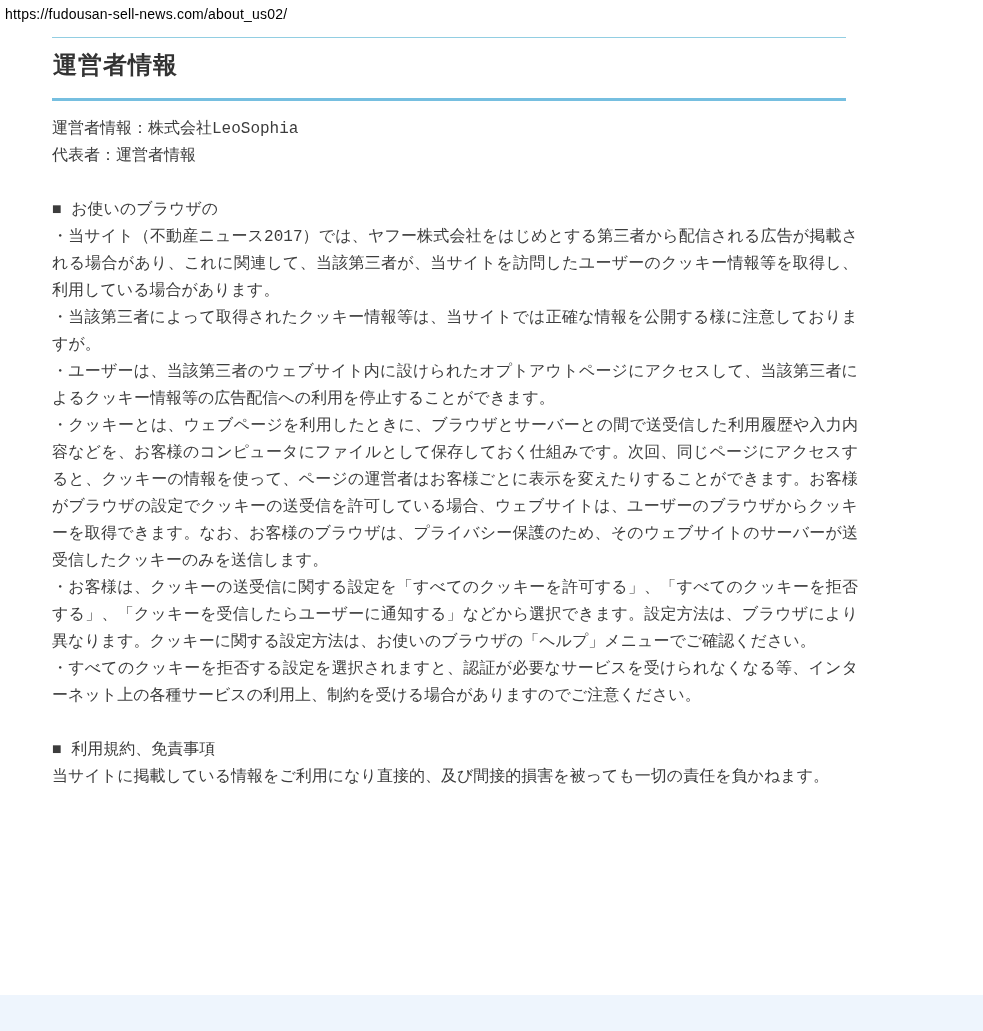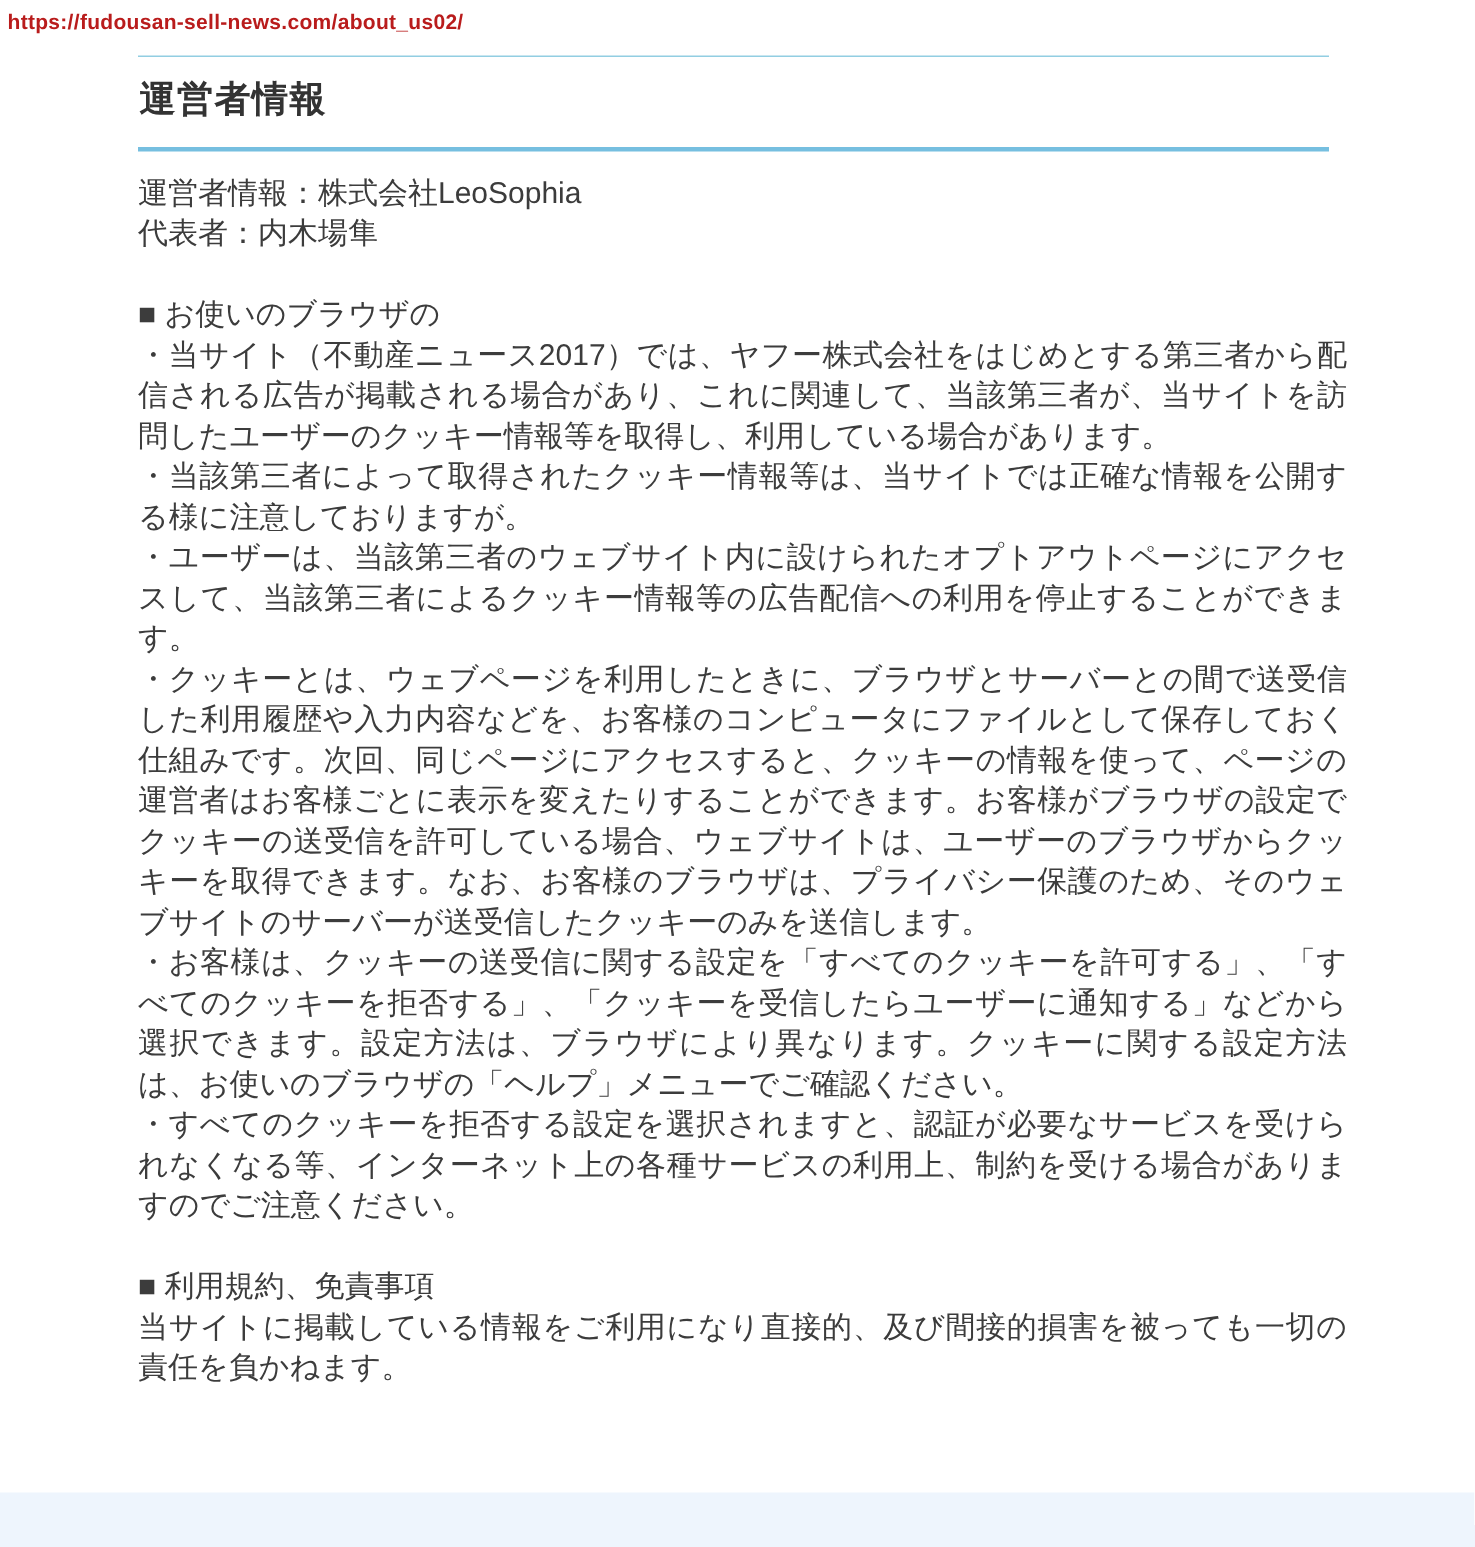--- a/index.html
+++ b/index.html
@@ -12,28 +12,28 @@
     background: #ffffff;
     font-family: "Liberation Sans", sans-serif;
     color: #3c3c3c;
     position: relative;
     overflow: hidden;
   }
   .url-bar {
     padding: 5px 0 0 5px;
     font-size: 14px;
     line-height: 18px;
-    color: #b91c1c;
+    color: #000000;
     letter-spacing: 0.2px;
     white-space: nowrap;
-    font-weight: bold;
   }
   .content {
-    margin-left: 92px;
+    margin-left: 52px;
     width: 806px;
+    font-family: Liberation Mono, monospace;
   }
   .rule-top {
     height: 1px;
     width: 794px;
     background: #92cee2;
     margin-top: 14px;
   }
   .page-title {
     font-size: 24px;
     line-height: 30px;
@@ -53,21 +53,21 @@
   }
   .block {
     margin: 0;
   }
   .block + .block {
     margin-top: 27px;
   }
   .section-heading,
   .text-line {
     margin: 0;
-    font-size: 20px;
+    font-size: 16px;
     line-height: 27px;
     color: #3c3c3c;
     text-align: justify;
   }
   .footer-bar {
     position: absolute;
     left: 0;
     top: 995px;
     width: 983px;
     height: 36px;
@@ -84,21 +84,21 @@
   <div class="rule-top"></div>
 
   <h1 class="page-title">運営者情報</h1>
 
   <div class="rule-bottom"></div>
 
   <div class="body-text">
 
     <section class="block">
         <p class="text-line">運営者情報：株式会社LeoSophia</p>
-        <p class="text-line">代表者：内木場隼</p>
+        <p class="text-line">代表者：運営者情報</p>
       </section>
 
     <section class="block">
       <p class="section-heading">■ お使いのブラウザの</p>
       <div>
           <p class="text-line">・当サイト（不動産ニュース2017）では、ヤフー株式会社をはじめとする第三者から配信される広告が掲載される場合があり、これに関連して、当該第三者が、当サイトを訪問したユーザーのクッキー情報等を取得し、利用している場合があります。</p>
           <p class="text-line">・当該第三者によって取得されたクッキー情報等は、当サイトでは正確な情報を公開する様に注意しておりますが。</p>
           <p class="text-line">・ユーザーは、当該第三者のウェブサイト内に設けられたオプトアウトページにアクセスして、当該第三者によるクッキー情報等の広告配信への利用を停止することができます。</p>
           <p class="text-line">・クッキーとは、ウェブページを利用したときに、ブラウザとサーバーとの間で送受信した利用履歴や入力内容などを、お客様のコンピュータにファイルとして保存しておく仕組みです。次回、同じページにアクセスすると、クッキーの情報を使って、ページの運営者はお客様ごとに表示を変えたりすることができます。お客様がブラウザの設定でクッキーの送受信を許可している場合、ウェブサイトは、ユーザーのブラウザからクッキーを取得できます。なお、お客様のブラウザは、プライバシー保護のため、そのウェブサイトのサーバーが送受信したクッキーのみを送信します。</p>
           <p class="text-line">・お客様は、クッキーの送受信に関する設定を「すべてのクッキーを許可する」、「すべてのクッキーを拒否する」、「クッキーを受信したらユーザーに通知する」などから選択できます。設定方法は、ブラウザにより異なります。クッキーに関する設定方法は、お使いのブラウザの「ヘルプ」メニューでご確認ください。</p>

